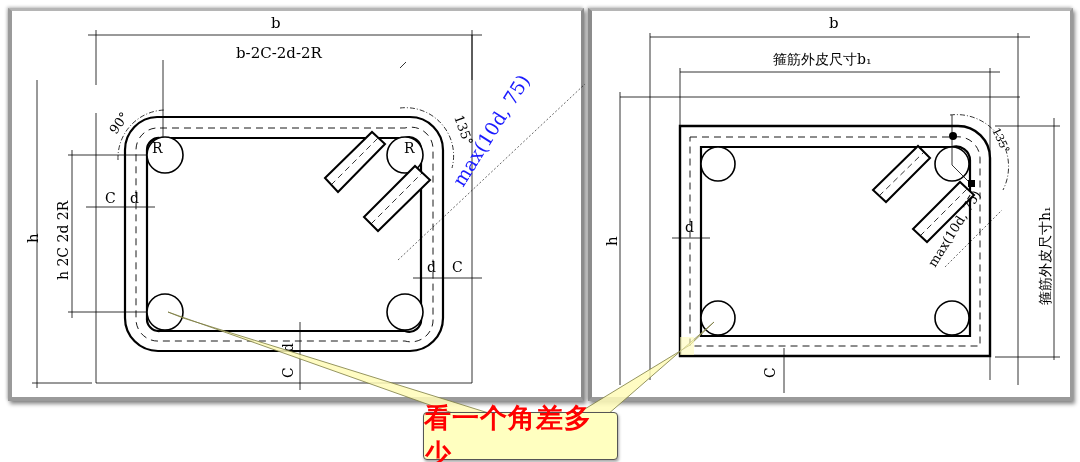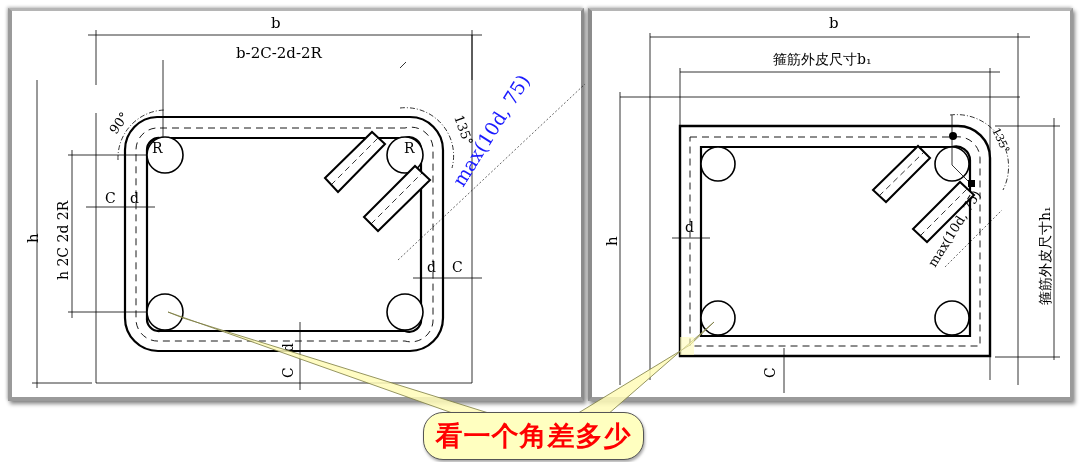--- a/index.html
+++ b/index.html
@@ -3,22 +3,22 @@
 <meta charset="utf-8">
 <style>
   html, body { margin:0; padding:0; background:#ffffff; }
   body { width:1080px; height:462px; position:relative; overflow:hidden;
          font-family:"DejaVu Serif", serif; }
   .panel { position:absolute; background:#ffffff;
            box-shadow: 2px 3px 4px rgba(0,0,0,0.45), -1px -1px 3px rgba(0,0,0,0.25); }
   .panel-left  { left:8px;  top:8px; width:576px; height:393px; border-left:4px solid #9a9a9a; border-top:3px solid #b5b5b5; border-right:3px solid #8c8c8c; border-bottom:4px solid #9a9a9a; box-sizing:border-box; }
   .panel-right { left:588px; top:8px; width:485px; height:393px; border-left:4px solid #8c8c8c; border-top:3px solid #b5b5b5; border-right:3px solid #9a9a9a; border-bottom:4px solid #9a9a9a; box-sizing:border-box; }
   svg.drawing { position:absolute; left:0; top:0; }
-  .callout { position:absolute; left:423px; top:412px; width:221px; height:48px;
-             background:#ffffc0; border:1.5px solid #555; border-radius:20px; box-sizing:border-box;
+  .callout { position:absolute; left:423px; top:412px; width:195px; height:48px;
+             background:#ffffc0; border:1.5px solid #555; border-radius:4px; box-sizing:border-box;
              display:flex; align-items:center; justify-content:center;
              box-shadow: 1px 2px 3px rgba(0,0,0,0.35); }
   .callout span { color:#ff0000; font-family:"DejaVu Sans", sans-serif; font-size:27px; font-weight:bold; letter-spacing:1px; }
   svg text { font-family:"DejaVu Serif", serif; }
 </style>
 </head>
 <body>
 
 <div class="panel panel-left"></div>
 <div class="panel panel-right"></div>

